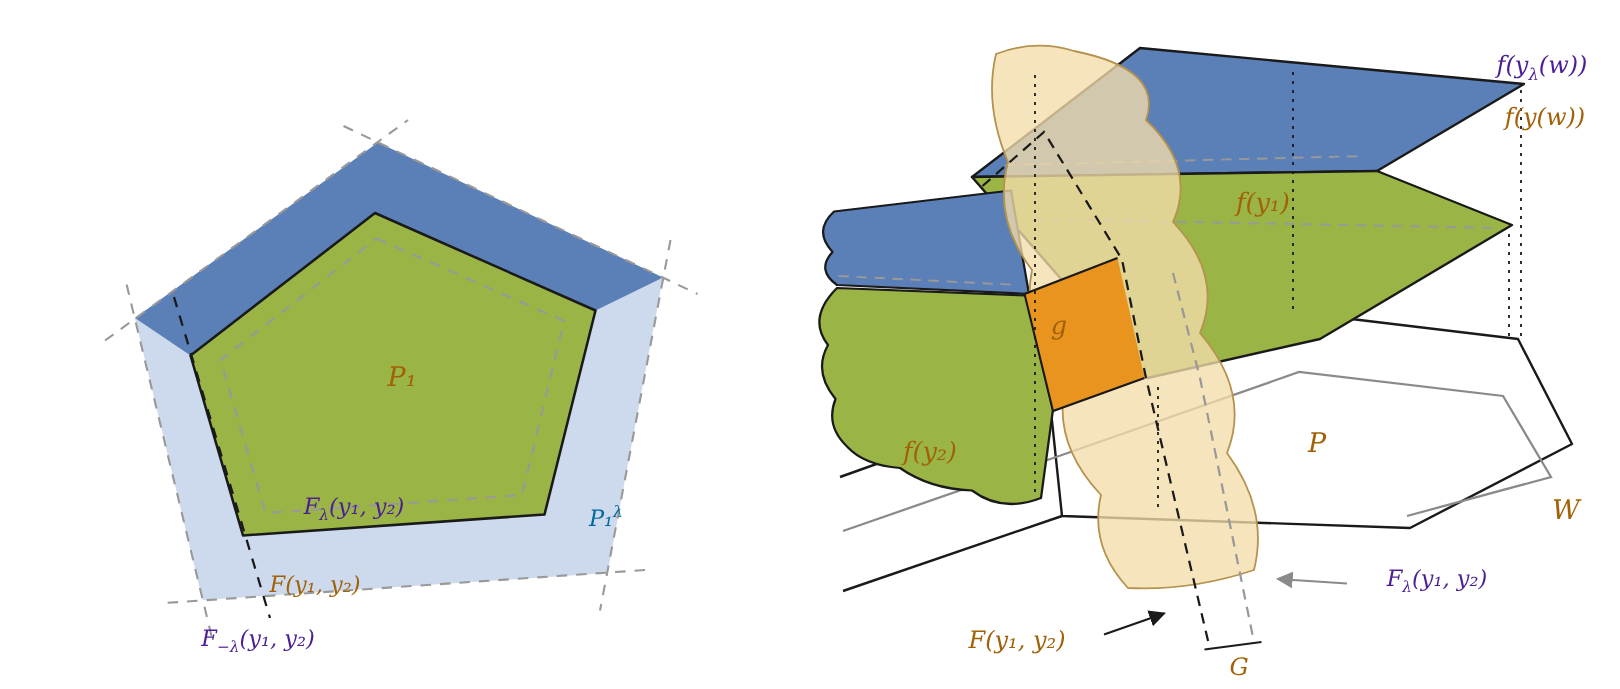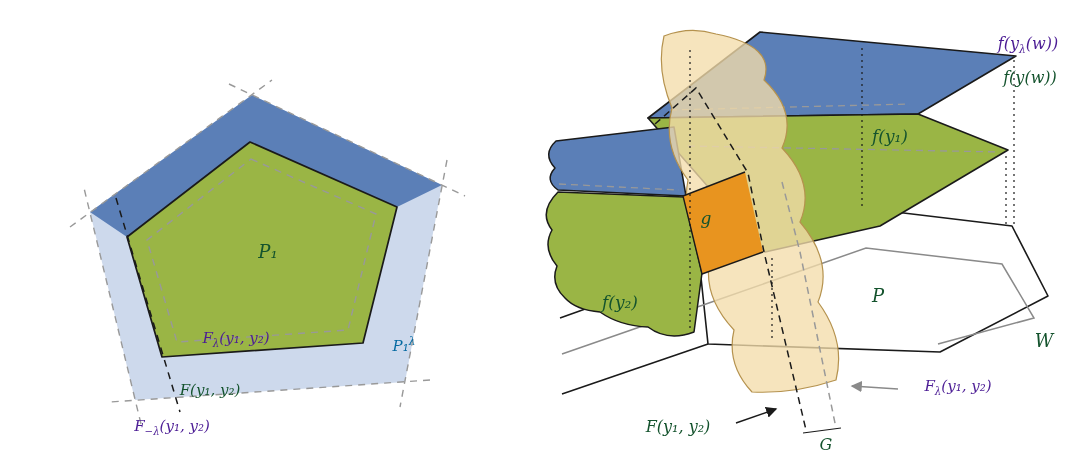--- a/index.html
+++ b/index.html
@@ -10,21 +10,21 @@
     overflow:hidden;
     font-family:"DejaVu Serif","Liberation Serif",serif;
   }
   #shapes{position:absolute;left:0;top:0;}
   .lbl{
     position:absolute;
     transform:translate(-50%,-50%);
     white-space:nowrap;
     font-style:italic;
     font-size:16px;
-    color:#14532d;
+    color:#a16207;
     line-height:1;
     user-select:none;
   }
   .lbl sub{font-size:.68em;font-style:italic;}
   .lbl sup{font-size:.7em;font-style:italic;}
   .gray{color:#4c1d95;}
   .dgray{color:#0369a1;}
   .big{font-size:18px;}
   .med{font-size:17px;}
   .sm{font-size:15px;}
@@ -118,21 +118,21 @@
   <div class="lbl sm dgray" style="left:404px;top:345px"><span>P₁</span><sup>λ</sup></div>
 
   <div class="lbl sm" style="left:210px;top:390px">F(y₁, y₂)</div>
 
   <div class="lbl sm gray" style="left:172px;top:428px"><span>F</span><sub>−λ</sub><span>(y₁, y₂)</span></div>
 
   <div class="lbl gray" style="left:1028px;top:46px"><span>f(y</span><sub>λ</sub><span>(w))</span></div>
 
   <div class="lbl" style="left:1030px;top:78px">f(y(w))</div>
 
-  <div class="lbl med" style="left:890px;top:136px">f(y₁)</div>
+  <div class="lbl med" style="left:842px;top:136px">f(y₁)</div>
 
   <div class="lbl med" style="left:706px;top:218px">g</div>
 
   <div class="lbl med" style="left:620px;top:302px">f(y₂)</div>
 
   <div class="lbl big" style="left:878px;top:296px">P</div>
 
   <div class="lbl big" style="left:1044px;top:341px">W</div>
 
   <div class="lbl sm gray" style="left:958px;top:388px"><span>F</span><sub>λ</sub><span>(y₁, y₂)</span></div>

